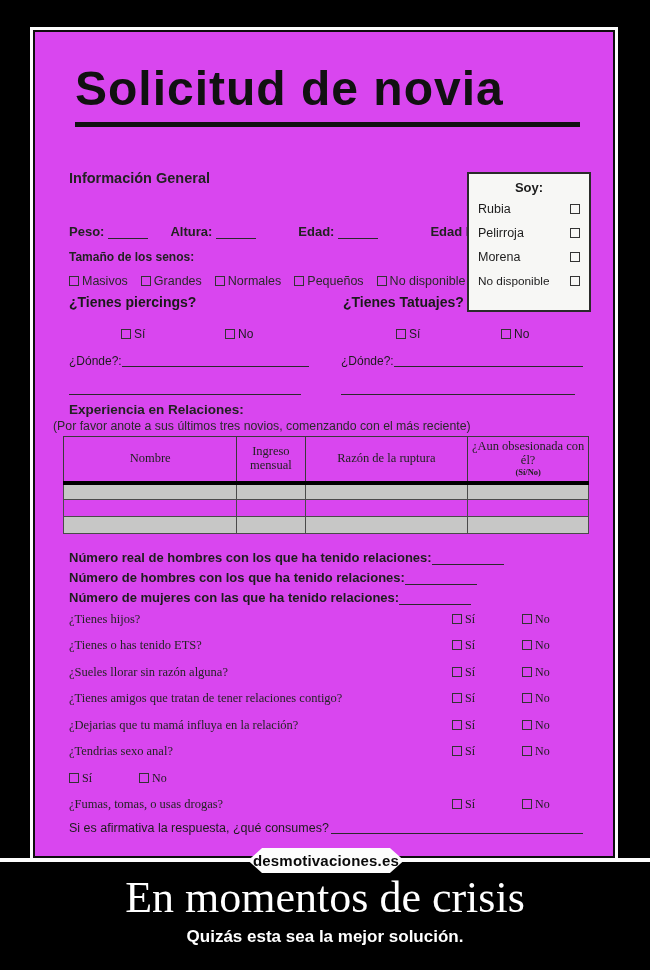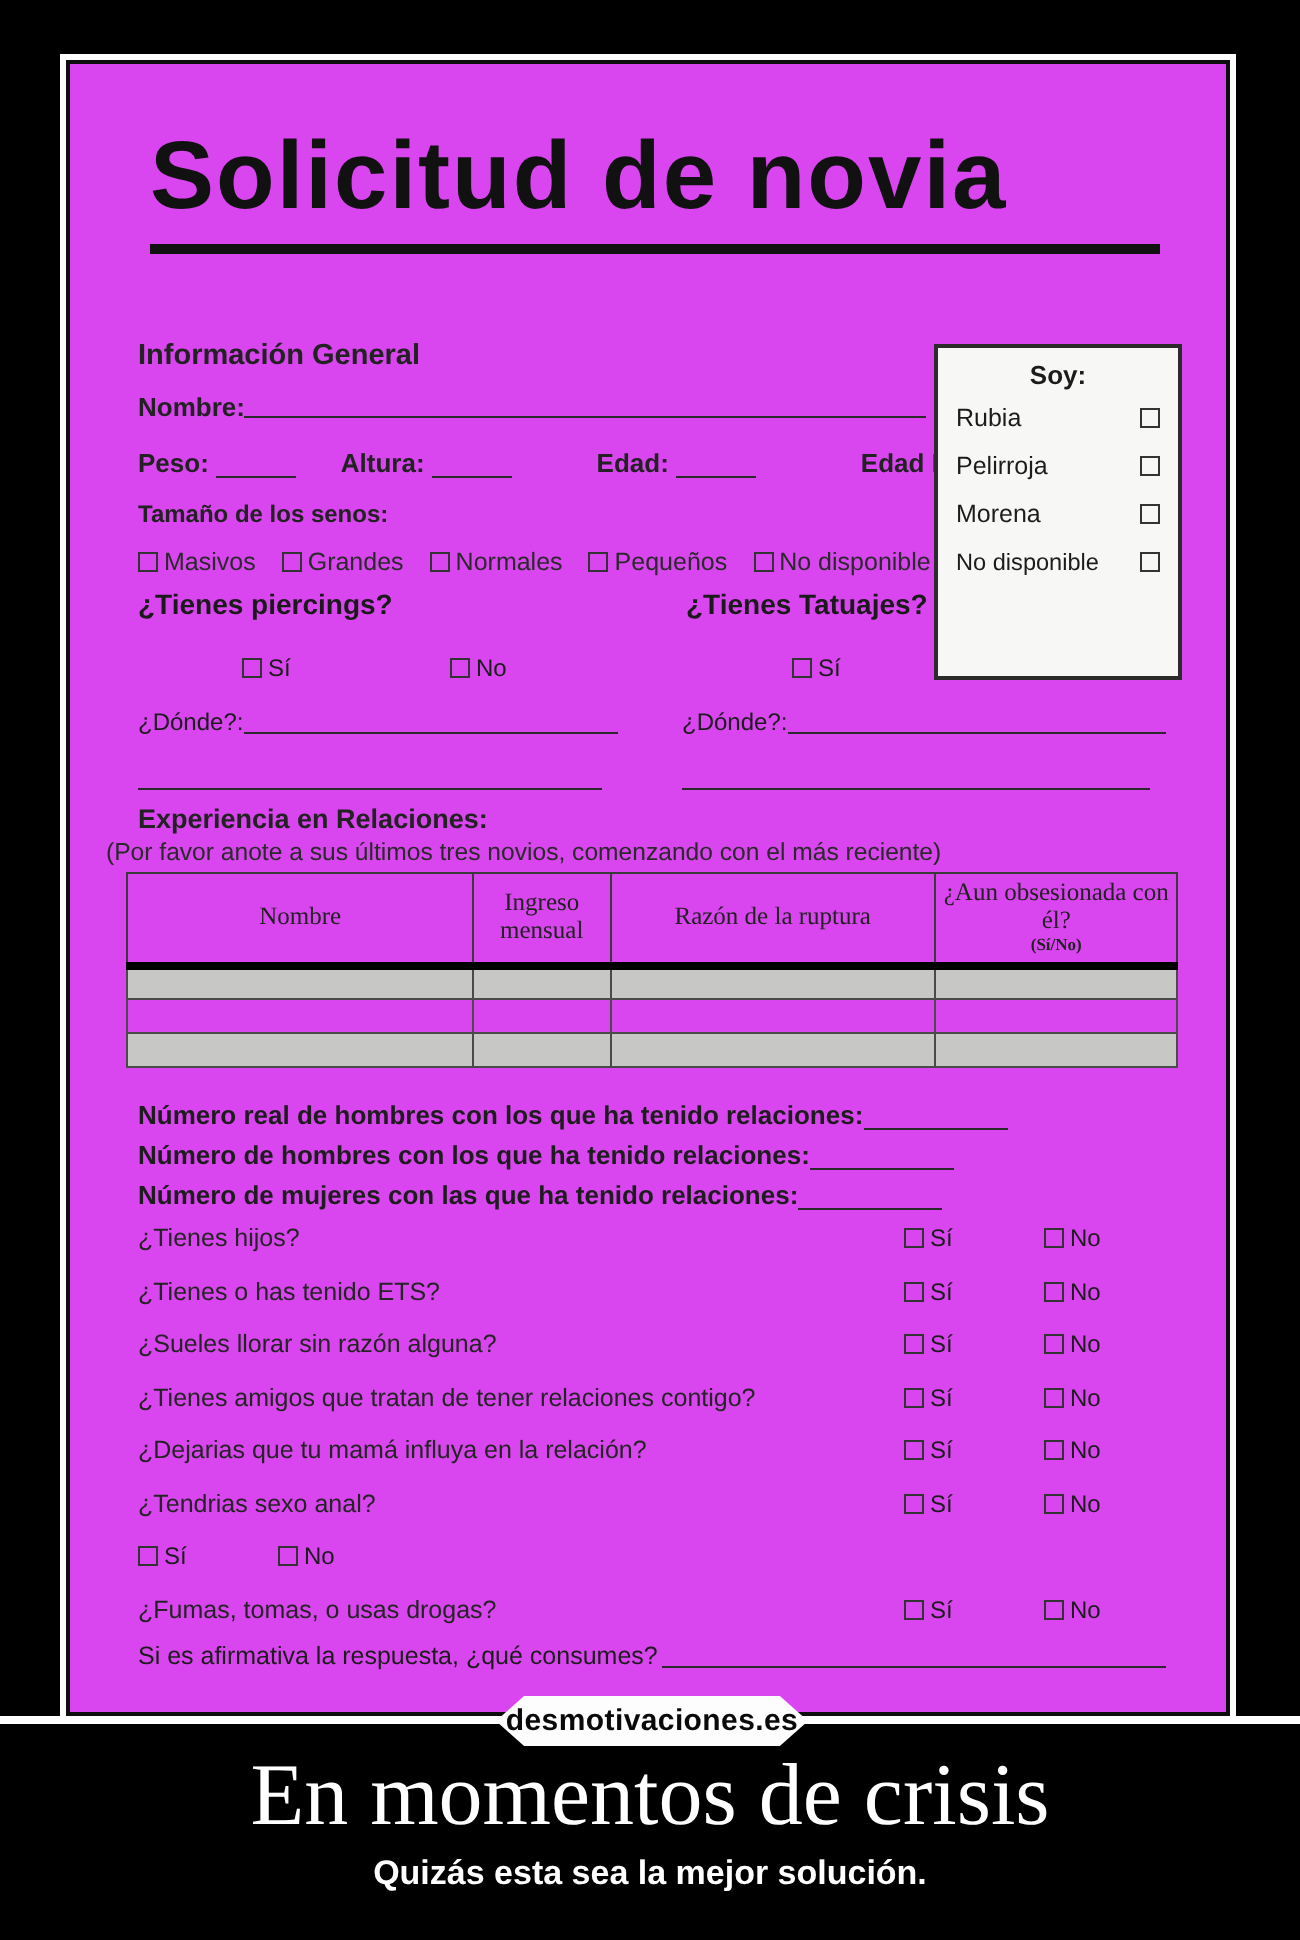--- a/index.html
+++ b/index.html
@@ -46,21 +46,21 @@
   .peso-row { top:192px; display:flex; align-items:flex-end; }
   .peso-row .blank { width:40px; margin-left:4px; }
   .gap1 { width:22px; } .gap2 { width:42px; } .gap3 { width:52px; }
 
   .senos-row { top:242px; display:flex; gap:13px; white-space:nowrap; }
 
   .pierc-row { top:262px; }
   .pierc-row .bq { position:absolute; font-weight:bold; font-size:14px; color:#1a1a1a; white-space:nowrap; }
 
   .soy-box {
-    position:absolute; left:432px; top:140px; width:124px; height:168px;
+    position:absolute; left:432px; top:140px; width:124px; height:140px;
     border:2px solid #2b2b2b; background:#f7f7f5; z-index:5;
     padding:6px 9px 4px 9px;
   }
   .soy-title { text-align:center; font-weight:bold; font-size:13px; margin-bottom:7px; }
   .soy-row { display:flex; justify-content:space-between; align-items:center; font-size:12.5px; margin-bottom:10px; white-space:nowrap; }
   .soy-row:last-child { margin-bottom:0; }
 
   .yesno-row { top:295px; height:16px; }
   .yesno-row .pos { position:absolute; font-size:12px; white-space:nowrap; }
 
@@ -80,21 +80,21 @@
     color:#222; vertical-align:middle;
   }
   .exp-table td { border:1px solid #4a4a4a; height:17px; }
   .exp-table tr.shade td { background:#c7c7c6; }
   .th-sub { display:block; font-size:8.5px; font-weight:bold; }
 
   .num-block { position:absolute; left:34px; top:518px; }
   .num-line { font-weight:bold; font-size:13px; color:#1d1d1d; margin-bottom:5px; white-space:nowrap; }
   .num-line .blank { width:72px; }
 
-  .q-block { position:absolute; left:34px; top:574px; right:30px; }
+  .q-block { position:absolute; left:34px; top:574px; right:30px;font-family:Liberation Serif, serif; }
   .q-row { display:flex; align-items:center; height:26.5px; }
   .q-text { width:383px; font-size:12.5px; color:#242424; }
   .q-si { width:70px; font-size:12px; }
   .q-no { font-size:12px; }
 
   .consumes-row { top:789px; display:flex; font-size:12.5px; }
   .consumes-row .blank { flex:1; margin-left:2px; }
 
   
   .sep-line { position:absolute; left:0; top:858px; width:650px; height:4px; background:#fdfdfd; z-index:8; }
@@ -121,24 +121,20 @@
 </style>
 </head>
 <body>
 
 <div class="form-wrap">
 
   <h1 class="form-title">Solicitud de novia</h1>
 
   <div class="sec-label" style="top:138px; left:34px;">Información General</div>
 
-  <div class="row nombre-row">
-    <span class="lbl">Nombre:</span>
-      <span class="blank"></span>
-  </div>
 
   <div class="row peso-row">
     <span class="lbl">Peso:</span>
       <span class="blank"></span>
     <span class="gap1"></span>
     <span class="lbl">Altura:</span>
       <span class="blank"></span>
     <span class="gap2"></span>
     <span class="lbl">Edad:</span>
       <span class="blank"></span>

